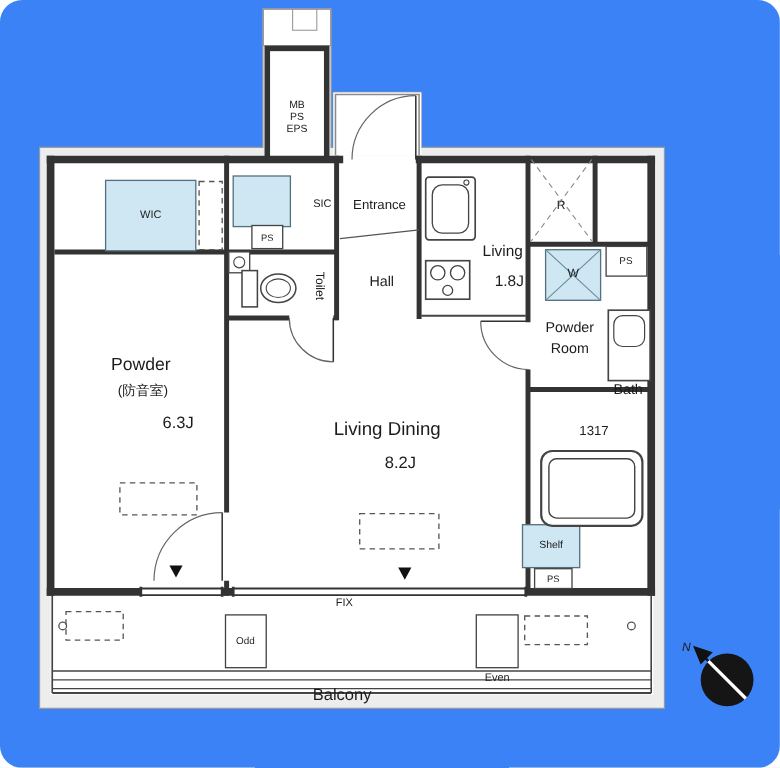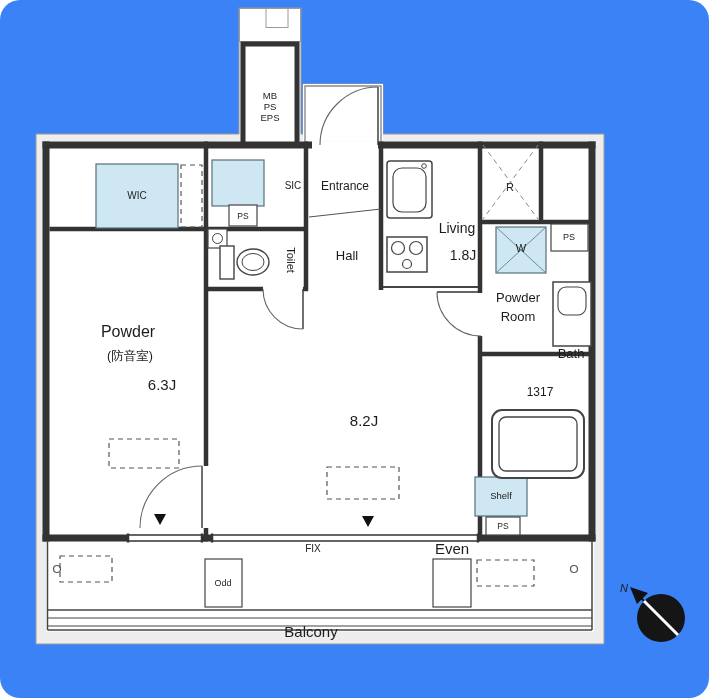--- a/index.html
+++ b/index.html
@@ -200,29 +200,30 @@
   <div class="label" style="left:518px;top:308px;font-size:13px;line-height:1.45;">Powder
 Room</div>
 
   <div class="label" style="left:540px;top:354px;font-size:13px;margin-left:31px;">Bath</div>
   <div class="label" style="left:540px;top:392px;font-size:12px;">1317</div>
 
   <div class="label" style="left:128px;top:332px;font-size:16px;">Powder</div>
   <div class="label" style="left:130px;top:356px;font-size:12.5px;">(防音室)</div>
   <div class="label" style="left:131px;top:385px;font-size:15px;margin-left:31px;">6.3J</div>
 
+  <div class="label" style="left:352px;top:391px;font-size:17px;">Living Dining</div>
   <div class="label" style="left:364px;top:421px;font-size:15px;">8.2J</div>
 
   <div class="label" style="left:501px;top:496px;font-size:9.5px;">Shelf</div>
 
   <div class="label" style="left:503px;top:526px;font-size:8.5px;">PS</div>
 
   <div class="label" style="left:313px;top:549px;font-size:10px;">FIX</div>
 
   <div class="label" style="left:311px;top:616px;font-size:15px;margin-top:16px;">Balcony</div>
 
   <div class="label" style="left:223px;top:583px;font-size:9px;">Odd</div>
 
-  <div class="label" style="left:452px;top:549px;font-size:15px;">Even</div>
+  <div class="label" style="left:452px;top:617px;font-size:10px;">Even</div>
 
   <div class="label italic" style="left:624px;top:589px;font-size:11px;">N</div>
 
 </div>
 
 </body></html>

